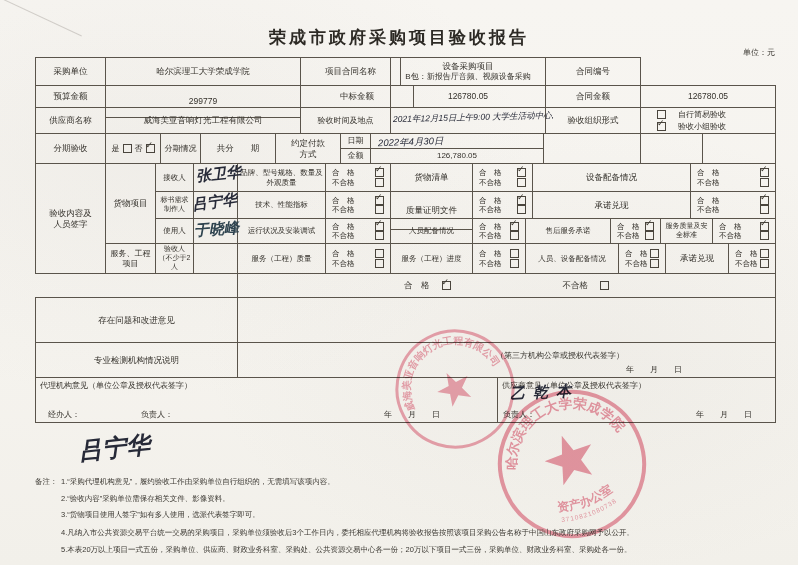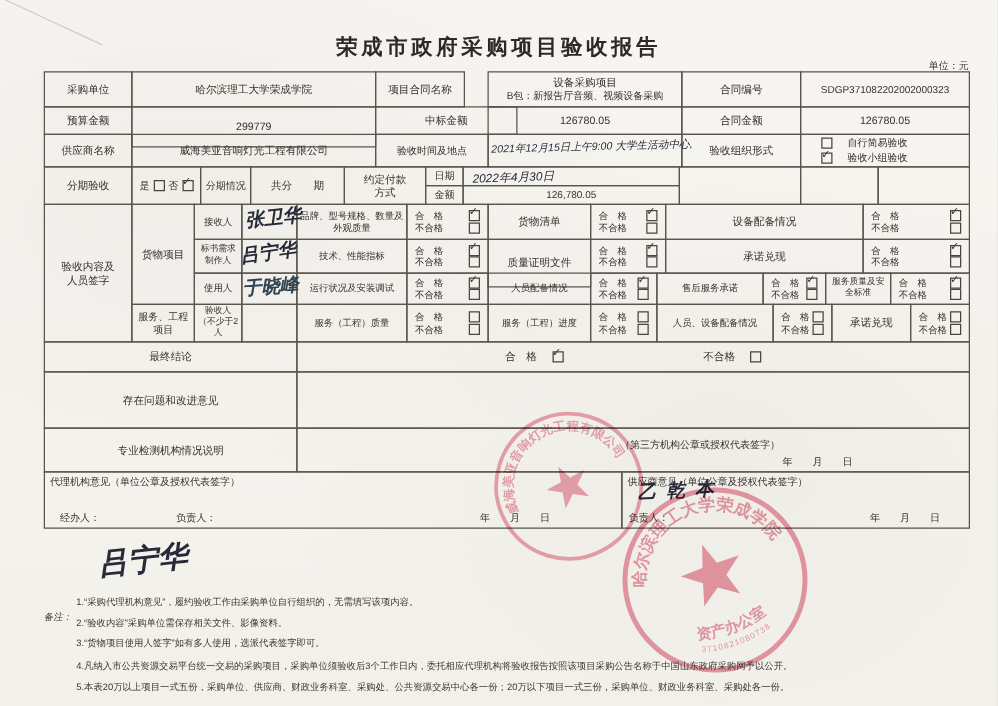--- a/index.html
+++ b/index.html
@@ -25,41 +25,40 @@
   .f8{font-size:8px;} .f75{font-size:7.5px;} .f7{font-size:7px;}
   .cbpair{display:flex;flex-direction:row;align-items:center;justify-content:space-between;width:100%;padding:0 4px;font-size:7.5px;box-sizing:border-box;}
   .orgrow{display:flex;flex-direction:row;align-items:center;justify-content:flex-start;gap:12px;width:100%;padding:0 0 0 14px;font-size:8px;box-sizing:border-box;}
   .cb{width:7px;height:7px;border:1px solid #4a453d;display:inline-block;position:relative;flex:none;}
   .cb.checked::after{content:"✓";position:absolute;left:-1px;top:-5px;font-size:9px;font-weight:bold;color:#3b372f;}
   .hw{position:absolute;font-style:italic;color:#272a38;white-space:nowrap;pointer-events:none;}
   .sig{font-weight:600;}
   .inlbl{position:absolute;font-size:8px;color:#34312b;white-space:nowrap;}
   .stamp{position:absolute;pointer-events:none;mix-blend-mode:multiply;}
   .notes{position:absolute;left:35px;top:477px;width:745px;font-size:7.5px;color:#3a3731;}
-  .notes .lbl{position:absolute;left:0;top:12px;font-style:italic;}
+  .notes .lbl{position:absolute;left:0;top:0;}
   .note-line{margin:0 0 6.5px 26px;white-space:nowrap;}
   .note-line.gap{margin-top:8px;}
 </style>
 </head>
 <body>
 
 <div class="sheet">
   <div class="fold"></div>
   <div class="title">荣成市政府采购项目验收报告</div>
   <div class="unit-note">单位：元</div>
 
   <div class="cell" style="left:35px;top:57px;width:71px;height:29px">采购单位</div>
   <div class="cell" style="left:105px;top:57px;width:196px;height:29px">哈尔滨理工大学荣成学院</div>
-  <div class="cell" style="left:300px;top:57px;width:72px;height:29px">项目合同名称</div>
+  <div class="cell" style="left:300px;top:57px;width:101px;height:29px">项目合同名称</div>
   <div class="cell" style="left:390px;top:57px;width:156px;height:29px">
     <span>设备采购项目</span>
     <span class="f8">B包：新报告厅音频、视频设备采购</span>
   </div>
   <div class="cell" style="left:545px;top:57px;width:96px;height:29px">合同编号</div>
-  <div class="cell f8" style="left:640px;top:57px;width:136px;height:29px">SDGP371082202002000323</div>
 
   <div class="cell" style="left:35px;top:85px;width:71px;height:23px">预算金额</div>
   <div class="cell" style="left:105px;top:85px;width:196px;height:33px">299779</div>
   <div class="cell" style="left:300px;top:85px;width:114px;height:23px">中标金额</div>
   <div class="cell" style="left:390px;top:85px;width:156px;height:23px">126780.05</div>
   <div class="cell" style="left:545px;top:85px;width:96px;height:23px">合同金额</div>
   <div class="cell" style="left:640px;top:85px;width:136px;height:23px">126780.05</div>
 
   <div class="cell" style="left:35px;top:107px;width:71px;height:27px">供应商名称</div>
   <div class="cell" style="left:105px;top:107px;width:196px;height:27px">威海美亚音响灯光工程有限公司</div>
@@ -265,21 +264,20 @@
     <div class="cbpair">
         <span>合　格</span>
         <span class="cb"></span>
       </div>
     <div class="cbpair">
         <span>不合格</span>
         <span class="cb"></span>
       </div>
   </div>
 
-  <div class="cell" style="left:35px;top:273px;width:203px;height:25px">最终结论</div>
   <div class="cell hrow" style="left:237px;top:273px;width:539px;height:25px;justify-content:center;gap:12px">
     <span>合　格</span>
     <span class="cb checked"></span>
     <span style="width:88px"></span>
     <span>不合格</span>
     <span class="cb"></span>
   </div>
 
   <div class="cell" style="left:35px;top:297px;width:203px;height:46px">存在问题和改进意见</div>
   <div class="cell" style="left:237px;top:297px;width:539px;height:46px"></div>

